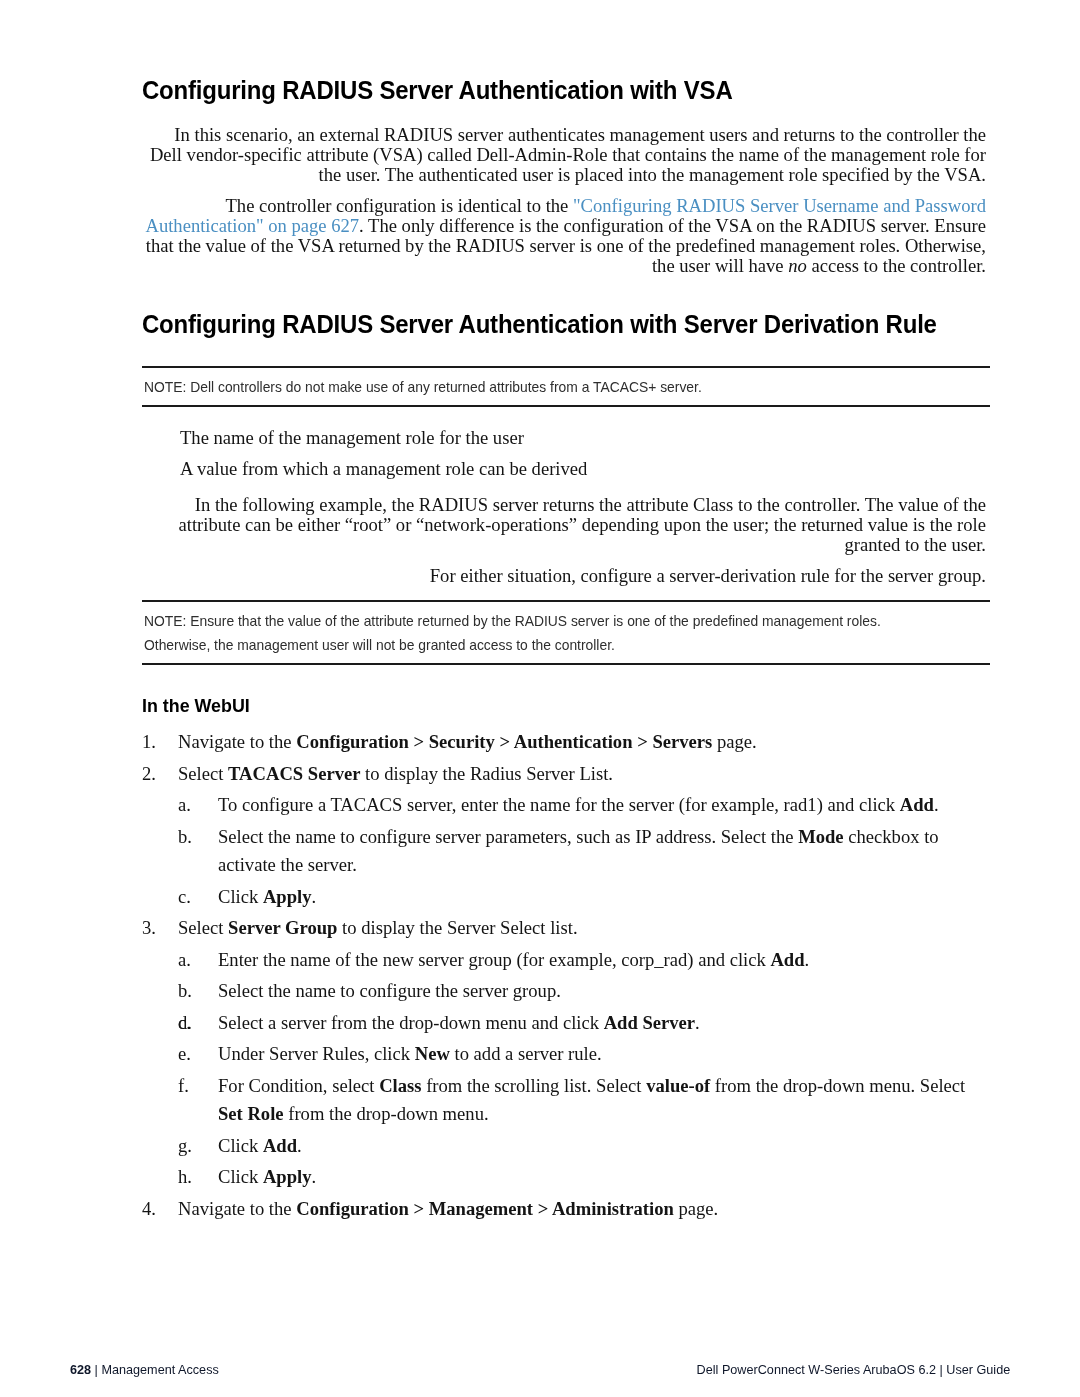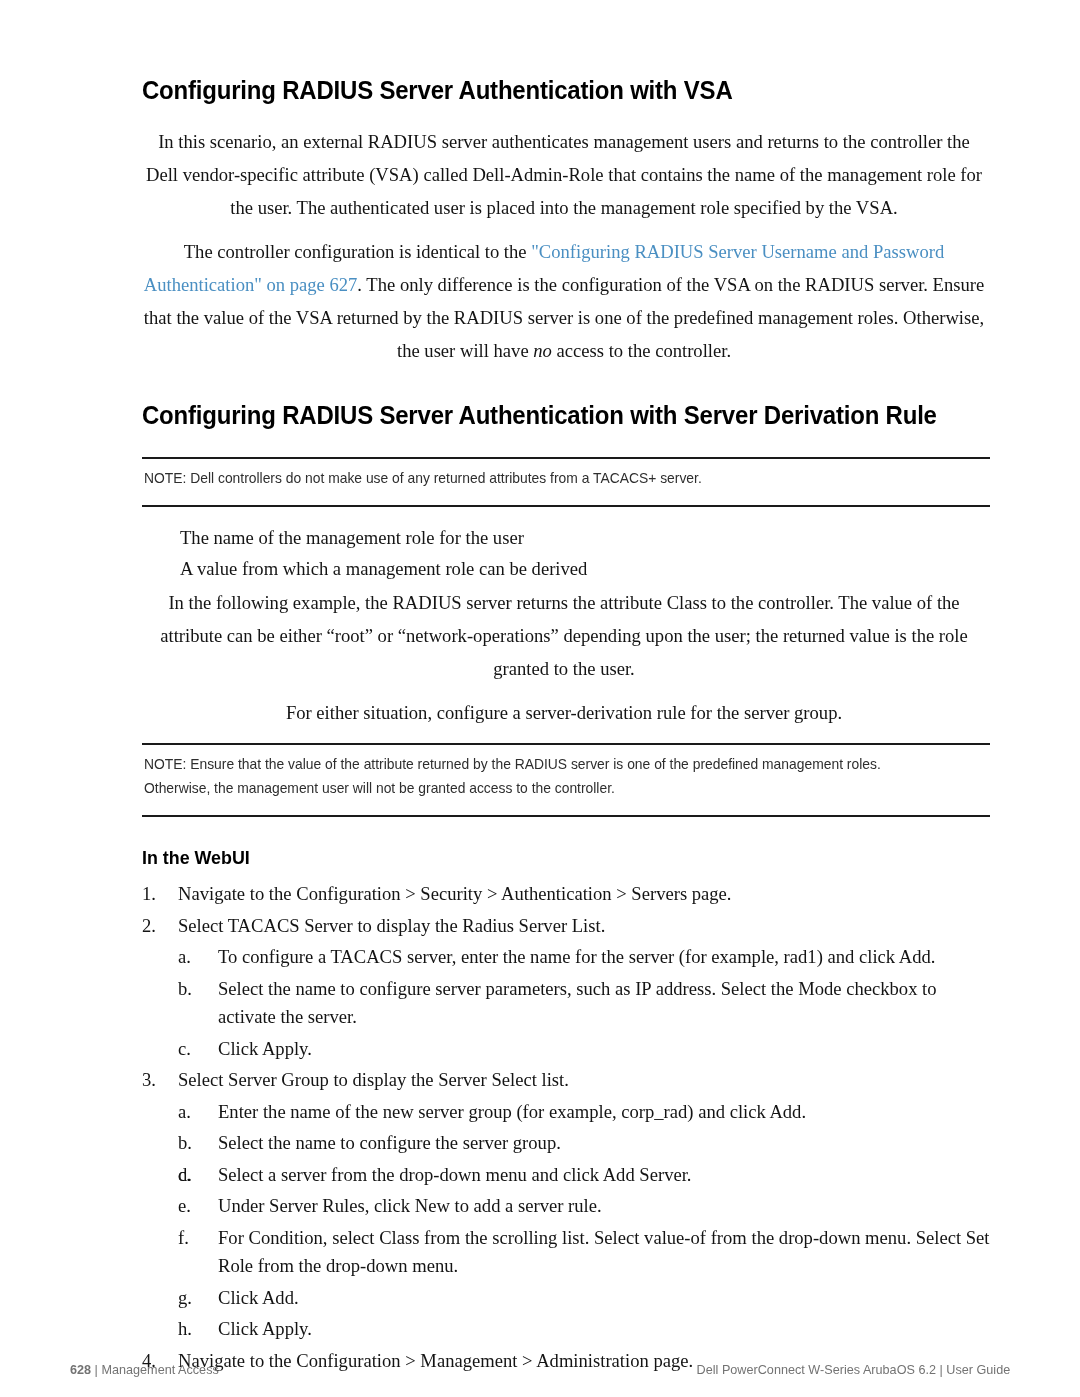--- a/index.html
+++ b/index.html
@@ -51,56 +51,56 @@
     line-height: 1.15;
     margin: 30px 0 12px 0;
     color: #000;
     transform: scaleX(0.94);
     transform-origin: left center;
   }
 
   
   p.para {
     font-size: 18.6px;
-    line-height: 33px;
+    line-height: 20px;
     margin: 0 6px 11px 0;
-    text-align: center;
+    text-align: right;
     color: #141414;
   }
 
   a.xref {
     color: #4a8fc2;
     text-decoration: none;
   }
   .ital { font-style: italic; }
-  .bold { font-weight: normal; }
+  .bold { font-weight: bold; }
 
   
   .note {
     margin: 14px 0 16px 0;
     border-top: 2.5px solid #1a1a1a;
     border-bottom: 2.5px solid #1a1a1a;
-    padding: 7px 2px 15px 2px;
+    padding: 7px 2px 6px 2px;
     width: 848px;
     box-sizing: border-box;
   }
   .note .note-text {
     font-family: "Liberation Sans Narrow", "Liberation Sans", sans-serif;
     font-size: 14.6px;
     line-height: 24px;
     color: #2e2e2e;
     transform: scaleX(0.95);
     transform-origin: left top;
     display: block;
   }
 
   
   ul.plain-list {
     list-style: none;
-    margin: 4px 0 3px 0;
+    margin: 4px 0 12px 0;
     padding: 0 0 0 38px;
   }
   ul.plain-list li {
     font-size: 18.6px;
     line-height: 29px;
     margin: 0 0 2px 0;
     color: #141414;
   }
 
   
@@ -139,21 +139,21 @@
   }
 
   
   .footer {
     position: absolute;
     left: 70px;
     top: 1346px;
     width: 940px;
     font-family: "Liberation Sans Narrow", "Liberation Sans", sans-serif;
     font-size: 13.6px;
-    color: #737373;
+    color: #0f172a;
     display: flex;
     justify-content: space-between;
     align-items: baseline;
   }
   .footer .left {
     transform: scaleX(0.93);
     transform-origin: left center;
     white-space: nowrap;
   }
   .footer .right {

